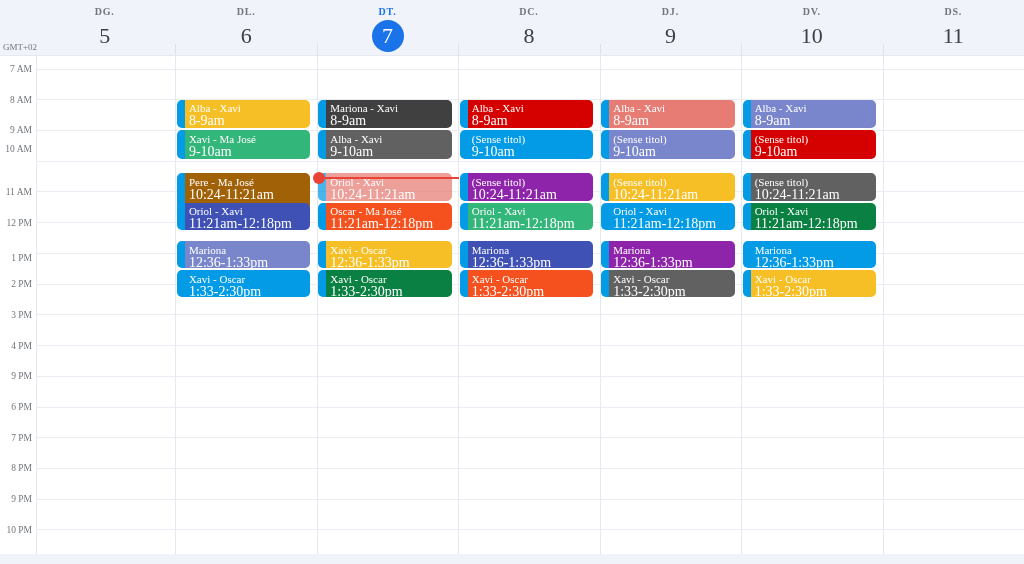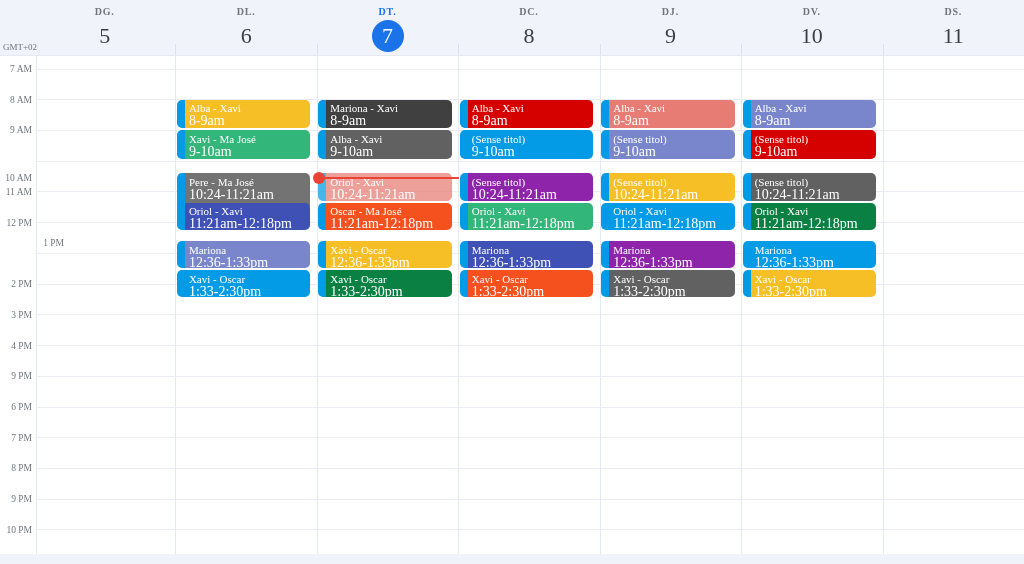--- a/index.html
+++ b/index.html
@@ -97,27 +97,27 @@
     </div>
   <div id="tz-label">GMT+02</div>
   <div id="grid">
       <div class="hour-line" style="top: 12.5px;"></div>
       <div class="hour-label" style="top: 8px;">7 AM</div>
       <div class="hour-line" style="top: 43.23px;"></div>
       <div class="hour-label" style="top: 38.73px;">8 AM</div>
       <div class="hour-line" style="top: 73.96px;"></div>
       <div class="hour-label" style="top: 69.46px;">9 AM</div>
       <div class="hour-line" style="top: 104.69px;"></div>
-      <div class="hour-label" style="top: 117px;">10 AM</div>
+      <div class="hour-label" style="top: 88px;">10 AM</div>
       <div class="hour-line" style="top: 135.42px;"></div>
       <div class="hour-label" style="top: 130.92px;">11 AM</div>
       <div class="hour-line" style="top: 166.15px;"></div>
       <div class="hour-label" style="top: 161.65px;">12 PM</div>
       <div class="hour-line" style="top: 196.88px;"></div>
-      <div class="hour-label" style="top: 182px; margin-left: 32px;">1 PM</div>
+      <div class="hour-label" style="top: 197px;">1 PM</div>
       <div class="hour-line" style="top: 227.61px;"></div>
       <div class="hour-label" style="top: 223.11px;">2 PM</div>
       <div class="hour-line" style="top: 258.34px;"></div>
       <div class="hour-label" style="top: 253.84px;">3 PM</div>
       <div class="hour-line" style="top: 289.07px;"></div>
       <div class="hour-label" style="top: 284.57px;">4 PM</div>
       <div class="hour-line" style="top: 319.8px;"></div>
       <div class="hour-label" style="top: 315.3px;">9 PM</div>
       <div class="hour-line" style="top: 350.53px;"></div>
       <div class="hour-label" style="top: 346.03px;">6 PM</div>
@@ -139,21 +139,21 @@
       <div class="day-col" style="left: 34px; width: 141.429px;"></div>
       <div class="day-col" style="left: 175.429px; width: 141.429px;">
         <div class="event" style="top: 43.73px; height: 28.73px; left: 1.5px; width: 133.429px; background: rgb(246, 191, 38); border-left-color: rgb(3, 155, 229);">
           <div class="ev-title">Alba - Xavi</div>
           <div class="ev-time">8-9am</div>
         </div>
         <div class="event" style="top: 74.46px; height: 28.73px; left: 1.5px; width: 133.429px; background: rgb(51, 182, 121); border-left-color: rgb(3, 155, 229);">
           <div class="ev-title">Xavi - Ma José</div>
           <div class="ev-time">9-10am</div>
         </div>
-        <div class="event" style="top: 117.482px; height: 37px; left: 1.5px; width: 133.429px; background: #737373; border-left-color: rgb(3, 155, 229);">
+        <div class="event" style="top: 117.482px; height: 37px; left: 1.5px; width: 133.429px; background: #a16207; border-left-color: rgb(3, 155, 229);">
           <div class="ev-title">Pere - Ma José</div>
           <div class="ev-time">10:24-11:21am</div>
         </div>
         <div class="event" style="top: 146.675px; height: 27.1935px; left: 1.5px; width: 133.429px; background: rgb(63, 81, 181); border-left-color: rgb(3, 155, 229);">
           <div class="ev-title">Oriol - Xavi</div>
           <div class="ev-time">11:21am-12:18pm</div>
         </div>
         <div class="event" style="top: 185.088px; height: 27.1935px; left: 1.5px; width: 133.429px; background: rgb(121, 134, 203); border-left-color: rgb(3, 155, 229);">
           <div class="ev-title">Mariona</div>
           <div class="ev-time">12:36-1:33pm</div>

